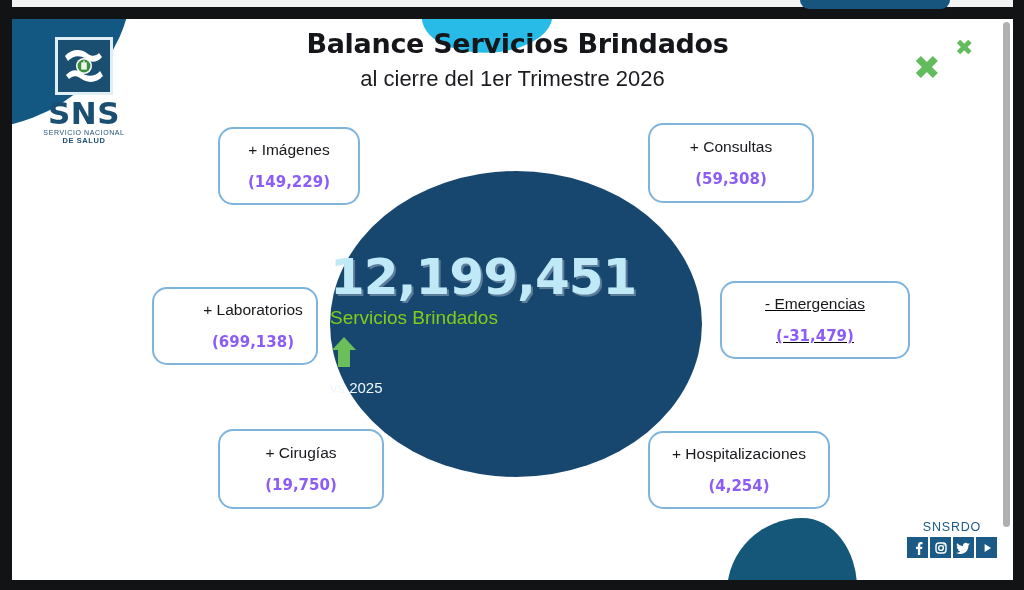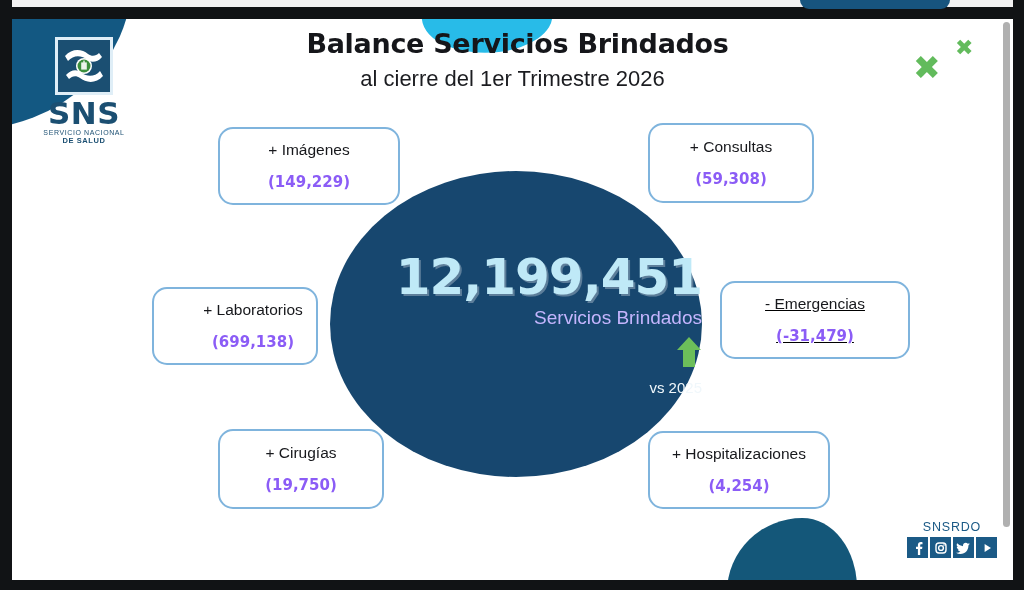--- a/index.html
+++ b/index.html
@@ -181,36 +181,36 @@
   
   #center-circle {
     position: absolute;
     left: 318px; top: 152px;
     width: 372px; height: 306px;
     background: #17476f;
     border-radius: 50%;
     z-index: 3;
     display: flex;
     flex-direction: column;
-    align-items: flex-end;
+    align-items: flex-start;
     justify-content: center;
   }
   .big-number {
     font-family: "DejaVu Sans", sans-serif;
     font-weight: 700;
     font-size: 50px;
     color: #bfe9f7;
     letter-spacing: -1px;
     line-height: 1.05;
     text-shadow: 2px 2px 0 rgba(255,255,255,0.30);
   }
   .big-label {
     font-family: "Liberation Sans", sans-serif;
     font-size: 19px;
-    color: #c4b5fd;
+    color: #84cc16;
     margin-top: 3px;
     line-height: 1.2;
   }
   .delta-row {
     display: flex;
     align-items: center;
     justify-content: center;
     margin-top: 6px;
   }
   .delta-number {
@@ -256,21 +256,21 @@
   .metric-value {
     font-family: "DejaVu Sans", sans-serif;
     font-weight: 700;
     font-size: 15px;
     color: #8b5cf6;
     line-height: 1.3;
     margin-top: 14px;
     white-space: nowrap;
   }
 
-  #card-imagenes        { left: 206px; top: 108px;  width: 182px; height: 78px; }
+  #card-imagenes        { left: 206px; top: 108px;  width: 142px; height: 78px; }
   #card-laboratorios    { left: 140px; top: 268px;  width: 166px; height: 78px; padding-left: 46px; }
   #card-cirugias        { left: 206px; top: 410px;  width: 166px; height: 80px; }
   #card-consultas       { left: 636px; top: 104px;  width: 166px; height: 80px; }
   #card-emergencias     { left: 708px; top: 262px;  width: 190px; height: 78px; text-decoration: underline; }
   #card-hospitalizaciones { left: 636px; top: 412px; width: 182px; height: 78px; }
 
   
   #social-block {
     position: absolute;
     right: 16px; bottom: 22px;

